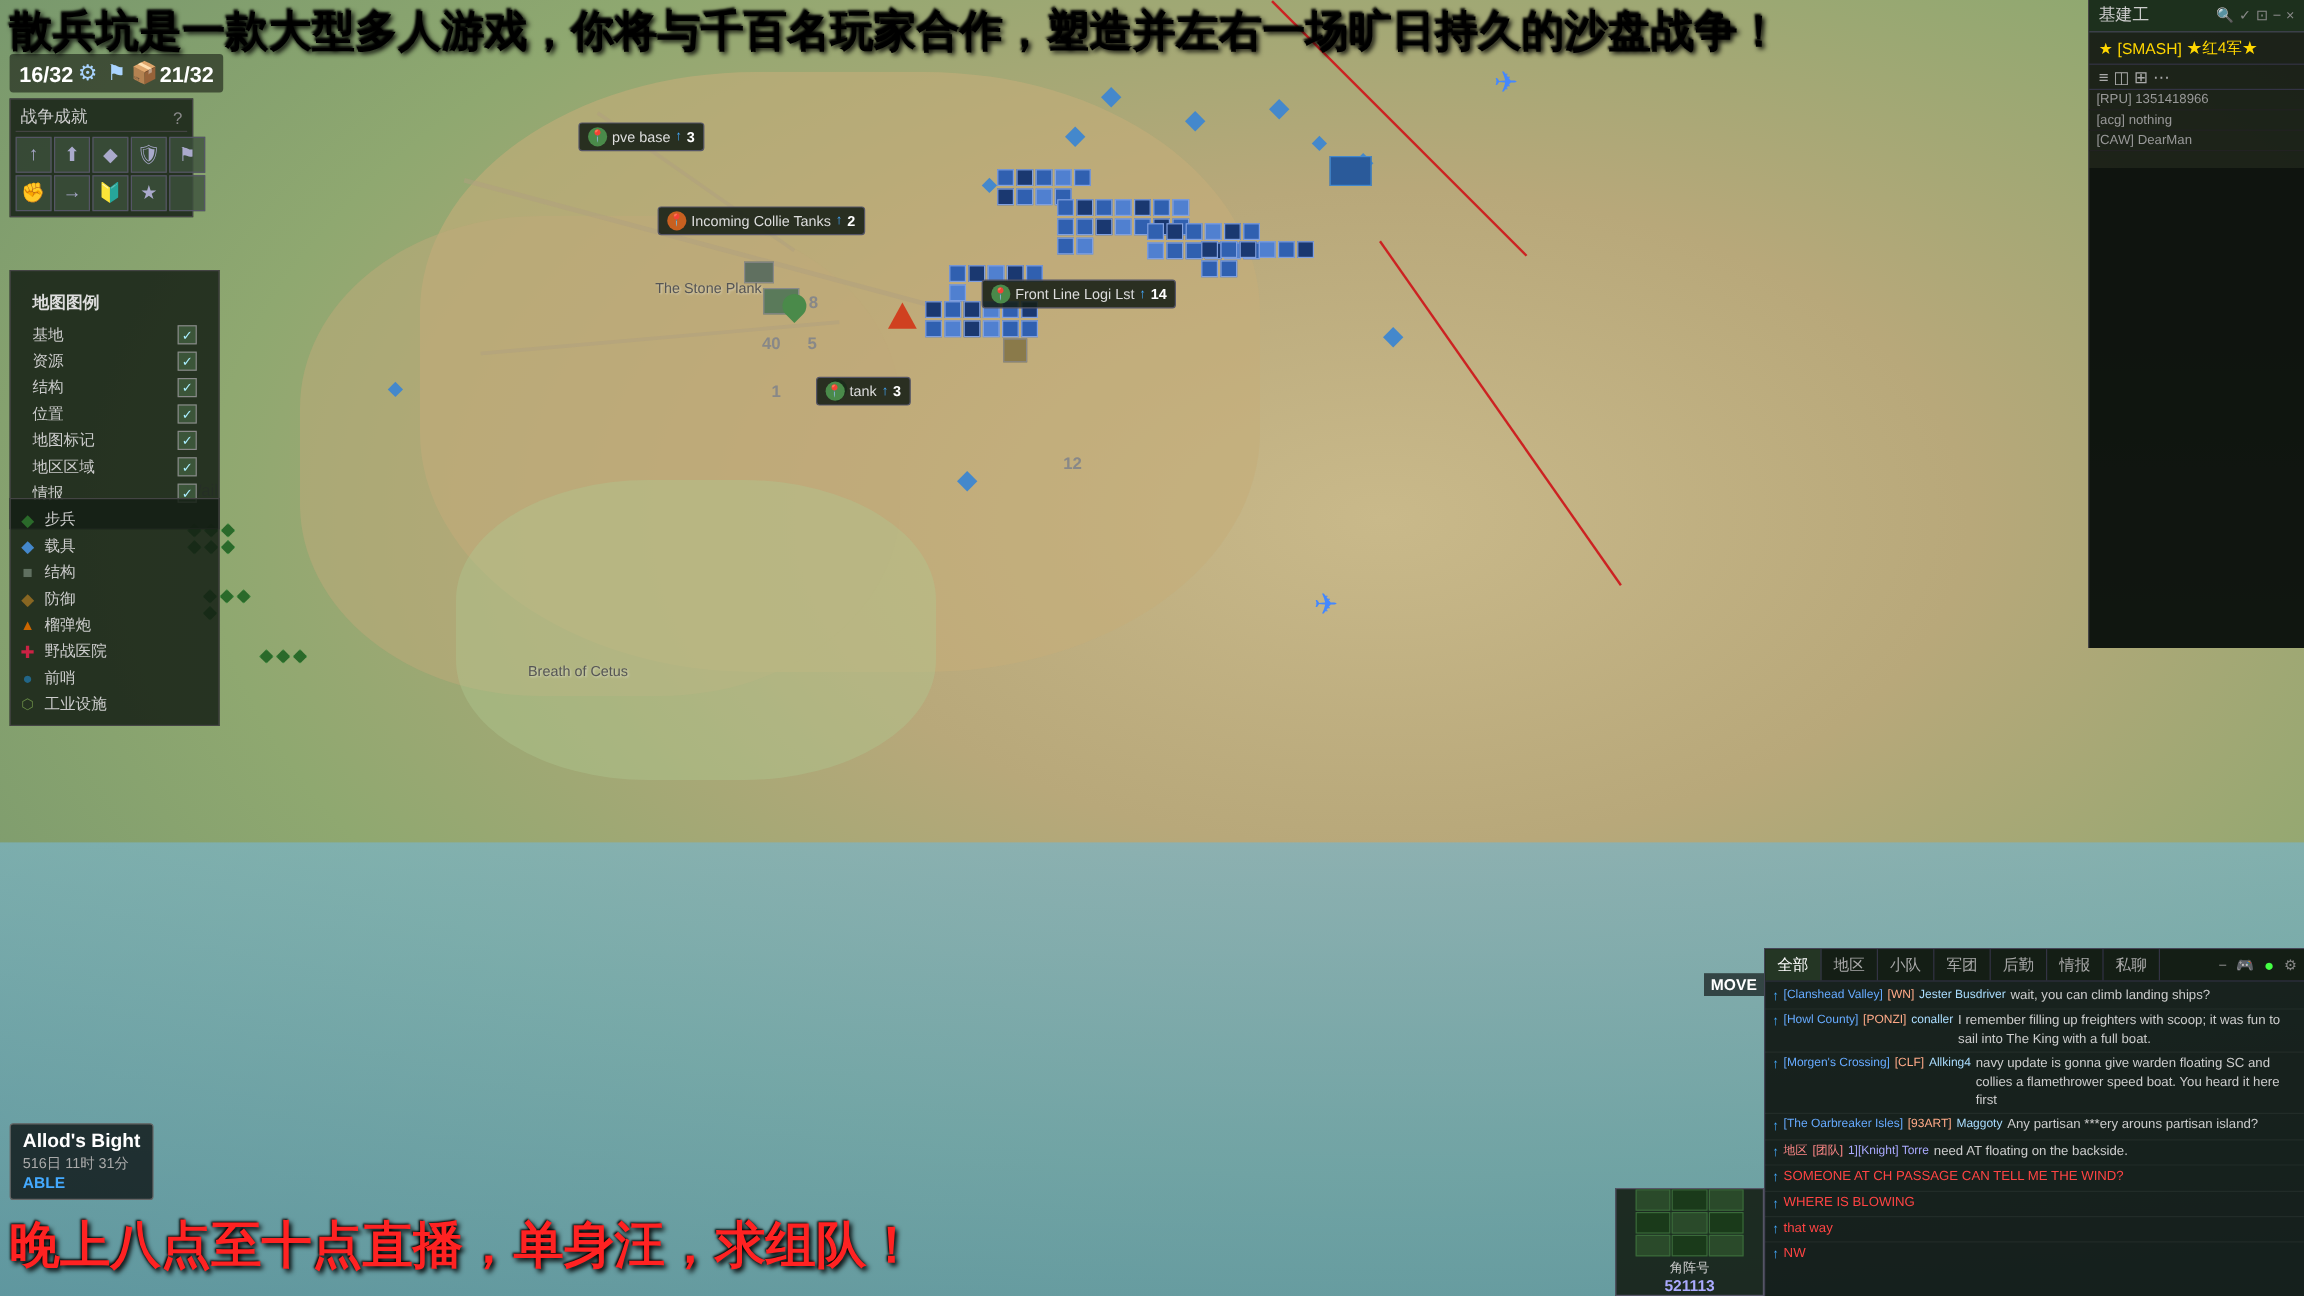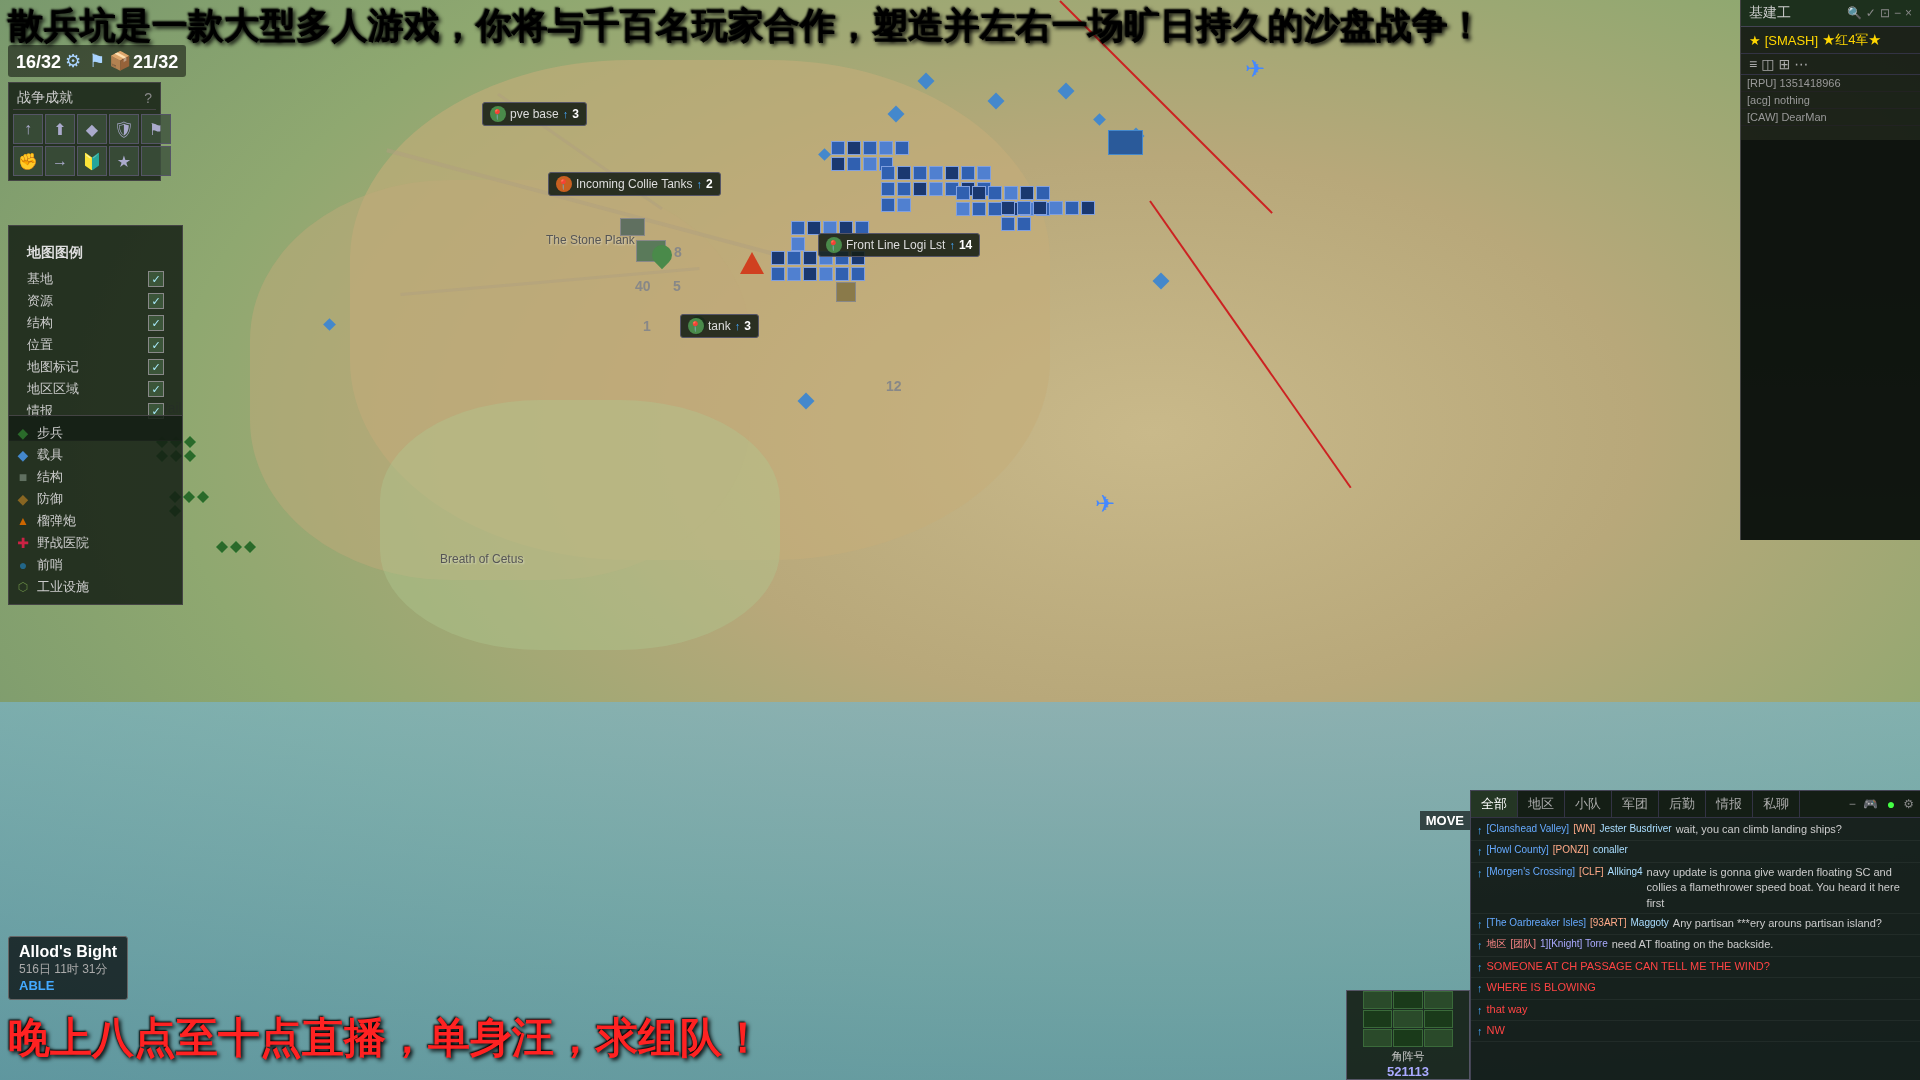--- a/index.html
+++ b/index.html
@@ -1004,20 +1004,21 @@
       <span class="chat-location">[Clanshead Valley]</span>
       <span class="chat-faction">[WN]</span>
       <span class="chat-player">Jester Busdriver</span>
       <span class="chat-content">wait, you can climb landing ships?</span>
     </div>
     <div class="chat-msg">
       <span class="chat-arrow">↑</span>
       <span class="chat-location">[Howl County]</span>
       <span class="chat-faction">[PONZI]</span>
       <span class="chat-player">conaller</span>
+      <span class="chat-content">I remember filling up freighters with scoop; it was fun to sail into The King with a full boat.</span>
     </div>
     <div class="chat-msg">
       <span class="chat-arrow">↑</span>
       <span class="chat-location">[Morgen's Crossing]</span>
       <span class="chat-faction">[CLF]</span>
       <span class="chat-player">Allking4</span>
       <span class="chat-content">navy update is gonna give warden floating SC and collies a flamethrower speed boat. You heard it here first</span>
     </div>
     <div class="chat-msg">
       <span class="chat-arrow">↑</span>

